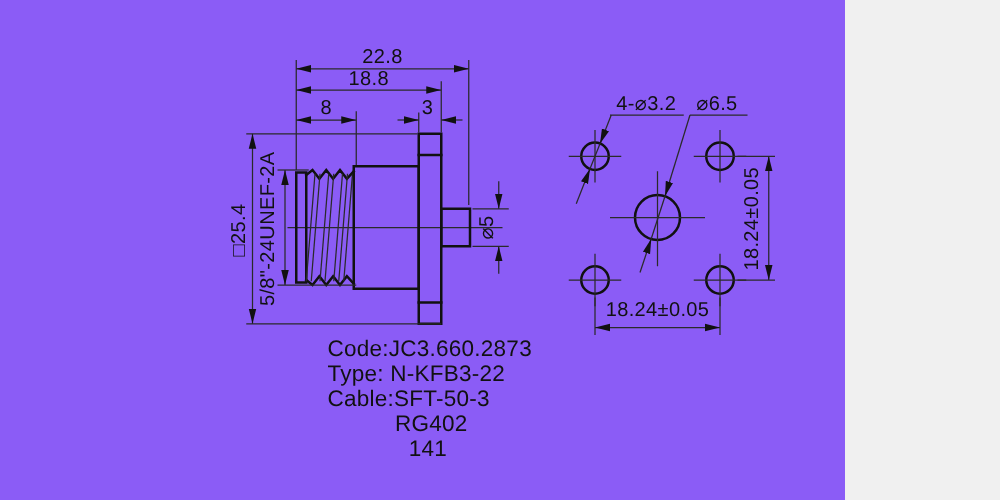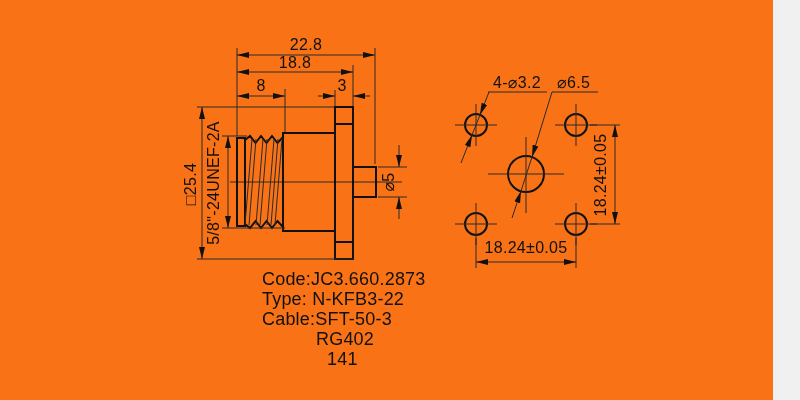--- a/index.html
+++ b/index.html
@@ -1,17 +1,17 @@
 <!DOCTYPE html>
 <html><head>
 <meta charset="utf-8">
 <style>
   html,body{margin:0;padding:0;background:#f0f0f0;}
   .page{
-    width:773px;height:400px;background:#f97316;position:relative;overflow:hidden;
+    width:676px;height:400px;background:#8b5cf6;position:relative;overflow:hidden;
     font-family:"Liberation Sans","DejaVu Sans",sans-serif;
   }
   svg{display:block;}
   .outline{fill:none;stroke:#111;stroke-width:2;stroke-linejoin:miter;stroke-linecap:square;}
   .thin{fill:none;stroke:#2a2a2a;stroke-width:1;stroke-linecap:butt;}
   .dimline{fill:none;stroke:#2a2a2a;stroke-width:1;}
   text.dim{font-size:16px;fill:#111;letter-spacing:0.3px;}
   text.note{font-size:18px;fill:#111;letter-spacing:0.2px;}
 </style>
 </head>

